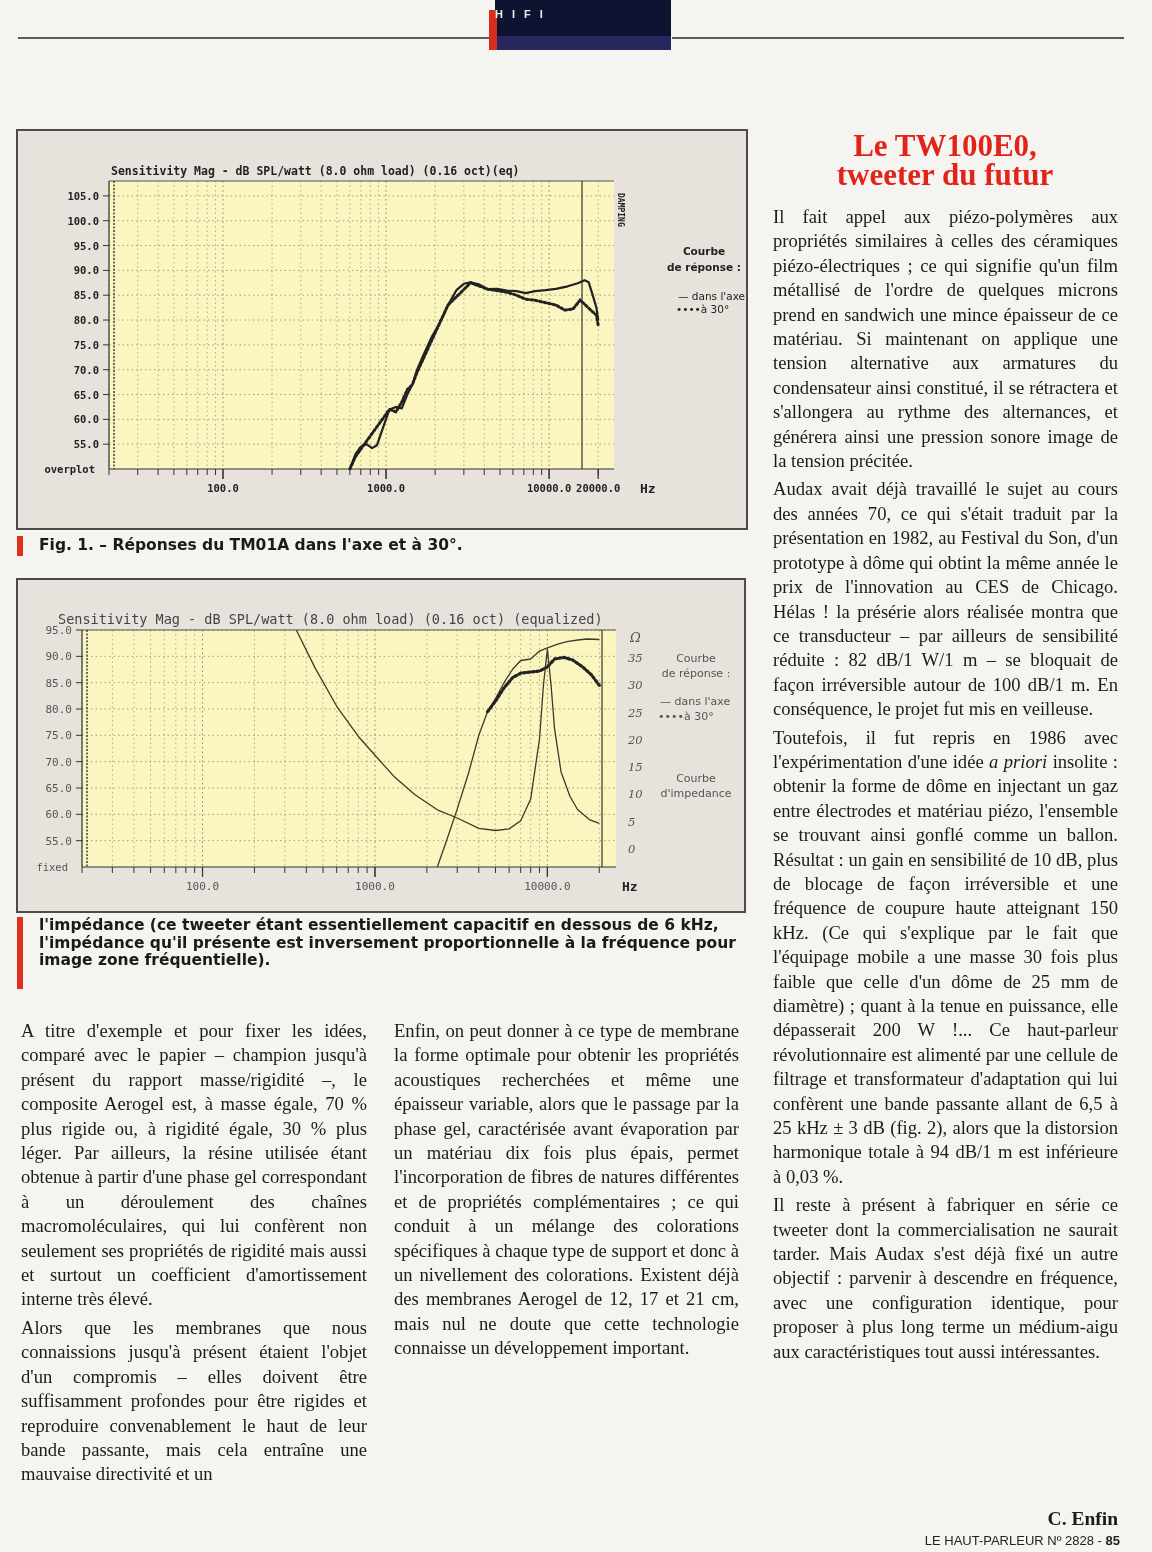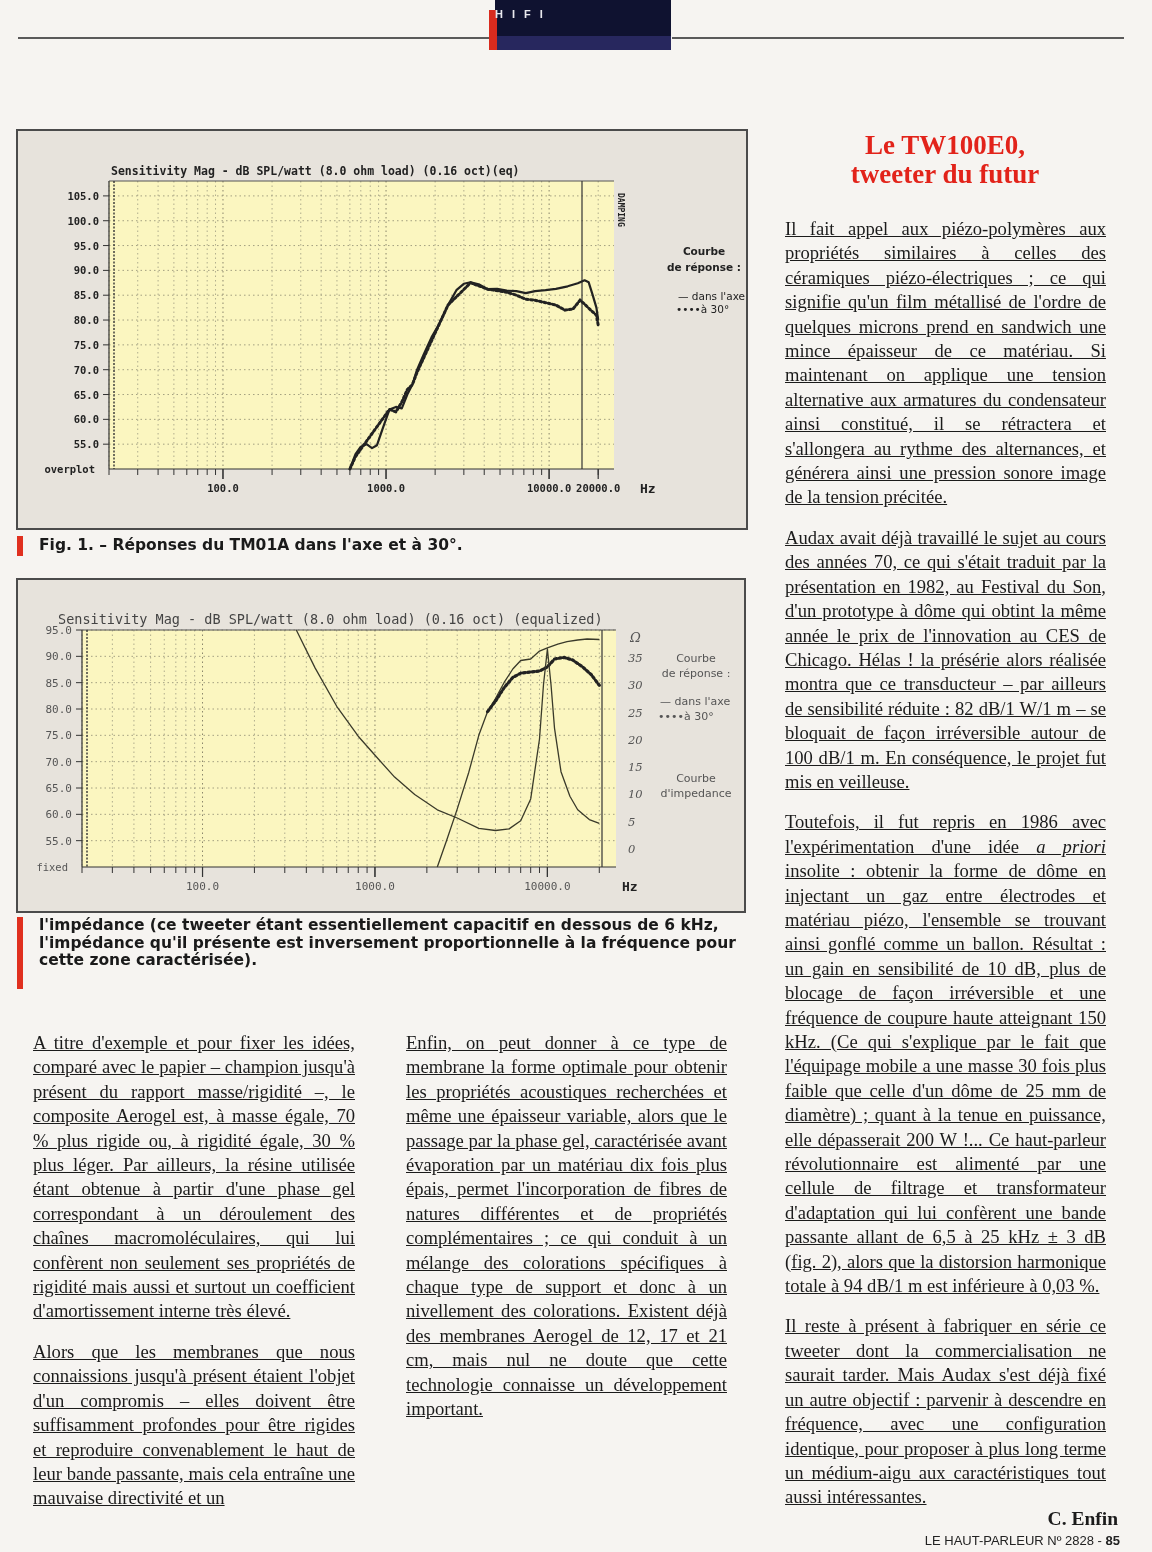--- a/index.html
+++ b/index.html
@@ -13,23 +13,23 @@
   .hifi-label { position:absolute; left:495px; top:8px; width:176px; color:#e9e9ee;
                 font-family:Liberation Sans, sans-serif; font-size:11px; letter-spacing:9px; font-weight:bold; }
   
   .fig { position:absolute; border:2px solid #4b4b4b; background:#e7e3dc; }
   .fig svg { position:absolute; left:0; top:0; }
   .caption { position:absolute; font-family:"DejaVu Sans", sans-serif; font-weight:bold; font-size:15.5px;
              line-height:17.5px; color:#1a1a1a; }
   .caption-bar { position:absolute; background:#e0301f; width:6px; }
   
   .headline { position:absolute; left:770px; top:131px; width:350px; text-align:center; color:#e2231a;
-              font-family:"Liberation Serif", serif; font-weight:bold; font-size:27px; line-height:29px; }
+              font-family:"Liberation Serif", serif; font-weight:bold; font-size:31px; line-height:29px; }
   .col { position:absolute; font-size:18.6px; line-height:24.4px; text-align:justify; }
-  .col p { margin:16px;text-decoration:underline; }
+  .col p { margin:4px; }
   .signature { position:absolute; left:1000px; top:1508px; width:118px; text-align:right; font-weight:bold; font-size:19.5px; }
   .footer { position:absolute; left:880px; top:1533px; width:240px; text-align:right;
             font-family:"Liberation Sans", sans-serif; font-size:13px; color:#222; }
   .footer b { font-weight:bold;margin-top:41px; }
 </style>
 </head>
 <body>
 
 <div class="rule" style="left:18px; width:472px;"></div>
 <div class="rule" style="left:672px; width:452px;"></div>
@@ -283,21 +283,21 @@
         <text x="640" y="140" font-family="DejaVu Sans, sans-serif" font-size="11" fill="#555">••••à 30°</text>
         <text x="678" y="202" text-anchor="middle" font-family="DejaVu Sans, sans-serif" font-size="11" fill="#555">Courbe</text>
         <text x="678" y="217" text-anchor="middle" font-family="DejaVu Sans, sans-serif" font-size="11" fill="#555">d'impedance</text>
       </g>
     </svg>
 </div>
 <div class="caption-bar" style="left:17px; top:917px; height:72px;"></div>
 <div class="caption" style="left:39px; top:917px; width:710px;">
   <div>l'impédance (ce tweeter étant essentiellement capacitif en dessous de 6 kHz,</div>
   <div>l'impédance qu'il présente est inversement proportionnelle à la fréquence pour</div>
-  <div>cette zone caractérisée).</div>
+  <div>image zone fréquentielle).</div>
 </div>
 
 <div class="headline">
   <div>Le TW100E0,</div>
   <div>tweeter du futur</div>
 </div>
 <div class="col" style="left:769px; top:201px; width:353px;">
   <p>Il fait appel aux piézo-polymères aux propriétés similaires à celles des céramiques piézo-électriques ; ce qui signifie qu'un film métallisé de l'ordre de quelques microns prend en sandwich une mince épaisseur de ce matériau. Si maintenant on applique une tension alternative aux armatures du condensateur ainsi constitué, il se rétractera et s'allongera au rythme des alternances, et générera ainsi une pression sonore image de la tension précitée.</p>
   <p>Audax avait déjà travaillé le sujet au cours des années 70, ce qui s'était traduit par la présentation en 1982, au Festival du Son, d'un prototype à dôme qui obtint la même année le prix de l'innovation au CES de Chicago. Hélas ! la présérie alors réalisée montra que ce transducteur – par ailleurs de sensibilité réduite : 82 dB/1 W/1 m – se bloquait de façon irréversible autour de 100 dB/1 m. En conséquence, le projet fut mis en veilleuse.</p>
   <p id="para-apriori">Toutefois, il fut repris en 1986 avec l'expérimentation d'une idée <i>a priori</i> insolite : obtenir la forme de dôme en injectant un gaz entre électrodes et matériau piézo, l'ensemble se trouvant ainsi gonflé comme un ballon. Résultat : un gain en sensibilité de 10 dB, plus de blocage de façon irréversible et une fréquence de coupure haute atteignant 150 kHz. (Ce qui s'explique par le fait que l'équipage mobile a une masse 30 fois plus faible que celle d'un dôme de 25 mm de diamètre) ; quant à la tenue en puissance, elle dépasserait 200 W !... Ce haut-parleur révolutionnaire est alimenté par une cellule de filtrage et transformateur d'adaptation qui lui confèrent une bande passante allant de 6,5 à 25 kHz ± 3 dB (fig. 2), alors que la distorsion harmonique totale à 94 dB/1 m est inférieure à 0,03 %.</p>

